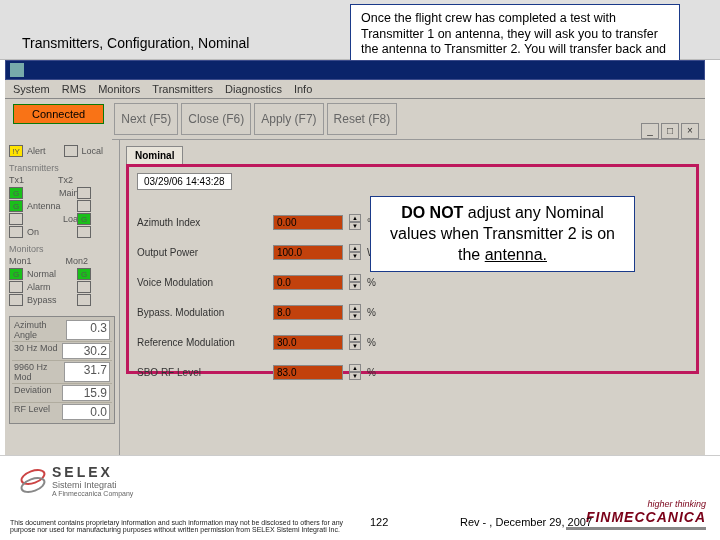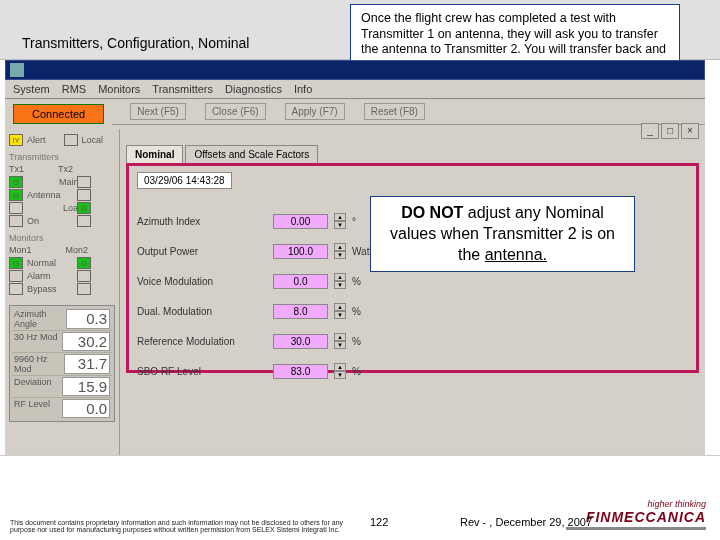--- a/index.html
+++ b/index.html
@@ -121,38 +121,38 @@
   }
   .rfrow {
     display: flex; justify-content: space-between;
     font-size: 9px; padding: 1px 2px;
     border-bottom: 1px solid #b0ac9f;
   }
   .rfrow:last-child { border-bottom: none; }
   .rfrow .v {
     background: #fff; border: 1px solid #999;
     width: 48px; text-align: right; padding: 0 2px;
-    font-size: 15px;
+    font-size: 12px;
   }
 
   .mainpane {
     flex: 1;
     padding: 0 6px;
   }
   .panetitle {
     font-size: 11px; padding: 4px 2px; color: #555;
     border-bottom: 1px solid #999;
     display: flex; justify-content: space-between;
   }
   .rightbtns { display: flex; gap: 3px; }
   .rbtn {
     background: #d4d0c8; border: 1px solid #999;
-    padding: 2px 6px; font-size: 10px; color: #666; margin-left: 16px;
-  }
-  .tabs { display: flex; gap: 2px; margin-top: 16px; align-items: center; }
+    padding: 8px 6px; font-size: 12px; color: #666;
+  }
+  .tabs { display: flex; gap: 2px; margin-top: 6px; align-items: center; }
   .tab {
     border: 1px solid #888; border-bottom: none;
     padding: 3px 8px; font-size: 10px; background: #d4d0c8;
   }
   .tab.active { background: #e8e4da; font-weight: bold; }
   .tabbody {
     border: 3px solid #be185d; background: #d4d0c8;
     padding: 6px 8px;
     height: 210px;
   }
@@ -163,22 +163,22 @@
     margin-bottom: 10px;
   }
   .paramrow {
     display: flex; align-items: center;
     gap: 6px; margin: 14px 0;
   }
   .paramrow .plbl {
     width: 130px; font-size: 10px; color: #333;
   }
   .paramrow .pval {
-    width: 55px; background: #f0abfc; border: 1px solid #888;
-    font-size: 10px; text-align: center; padding: 1px 3px;
+    width: 70px; background: #c2410c; border: 1px solid #888;
+    font-size: 10px; text-align: left; padding: 1px 3px;
   }
   .paramrow .spin {
     width: 12px; height: 16px;
     display: flex; flex-direction: column;
   }
   .paramrow .spin div {
     flex:1; border: 1px solid #888; background: #d4d0c8;
     font-size: 6px; line-height: 6px; text-align: center;
   }
   .paramrow .unit { font-size: 10px; color: #333; width: 40px; }
@@ -342,21 +342,20 @@
         <div class="rfrow">
             <span>RF Level</span>
             <span class="v">0.0</span>
           </div>
       </div>
     </div>
 
     <div class="mainpane">
       <div class="tabs">
         <div class="tab active">Nominal</div>
-        <div class="tab">Offsets and Scale Factors</div>
       </div>
       <div class="tabbody">
         <span class="tsfield">03/29/06 14:43:28</span>
 
         <div class="paramrow">
           <span class="plbl">Azimuth Index</span>
           <span class="pval">0.00</span>
           <span class="spin">
               <div>▲</div>
               <div>▼</div>
@@ -375,21 +374,21 @@
         <div class="paramrow">
           <span class="plbl">Voice Modulation</span>
           <span class="pval">0.0</span>
           <span class="spin">
               <div>▲</div>
               <div>▼</div>
             </span>
           <span class="unit">%</span>
         </div>
         <div class="paramrow">
-          <span class="plbl">Dual. Modulation</span>
+          <span class="plbl">Bypass. Modulation</span>
           <span class="pval">8.0</span>
           <span class="spin">
               <div>▲</div>
               <div>▼</div>
             </span>
           <span class="unit">%</span>
         </div>
         <div class="paramrow">
           <span class="plbl">Reference Modulation</span>
           <span class="pval">30.0</span>
@@ -411,20 +410,28 @@
       </div>
     </div>
   </div>
 </div>
 
 <div class="callout mid">
   <b><span>DO NOT</span></b><span> adjust any Nominal values when Transmitter 2 is on the </span><span class="u">antenna.</span>
 </div>
 
 <div class="footer">
+  <div class="logo-selex">
+    <div class="mark"></div>
+    <div>
+      <span class="txt">SELEX</span>
+      <span class="sub">Sistemi Integrati</span>
+      <span class="sub" style="font-size:7px;">A Finmeccanica Company</span>
+    </div>
+  </div>
   <div class="logo-fin">
     <div class="t1">higher thinking</div>
     <div class="t2">FINMECCANICA</div>
     <div class="bar"></div>
   </div>
   <div class="propnote">This document contains proprietary information and such information may not be disclosed to others for any purpose nor used for manufacturing purposes without written permission from SELEX Sistemi Integrati Inc.</div>
   <div class="pagenum">122</div>
   <div class="revdate">Rev - , December 29, 2007</div>
 </div>
 

